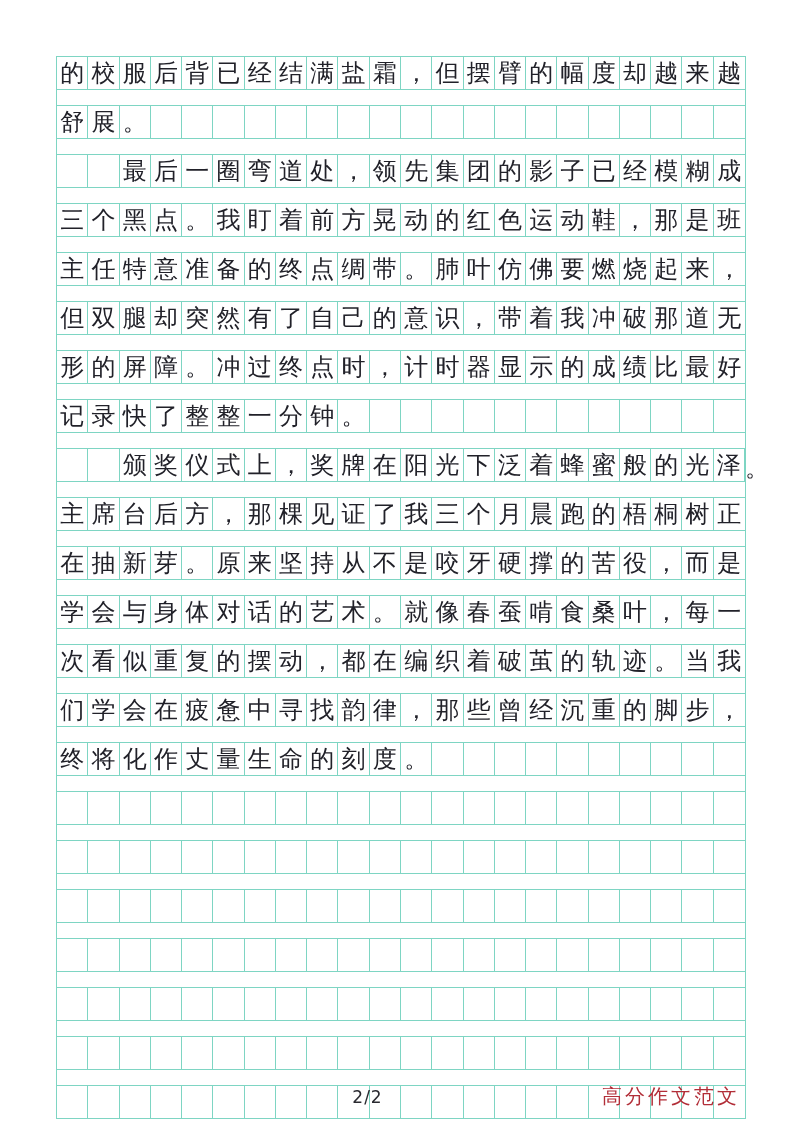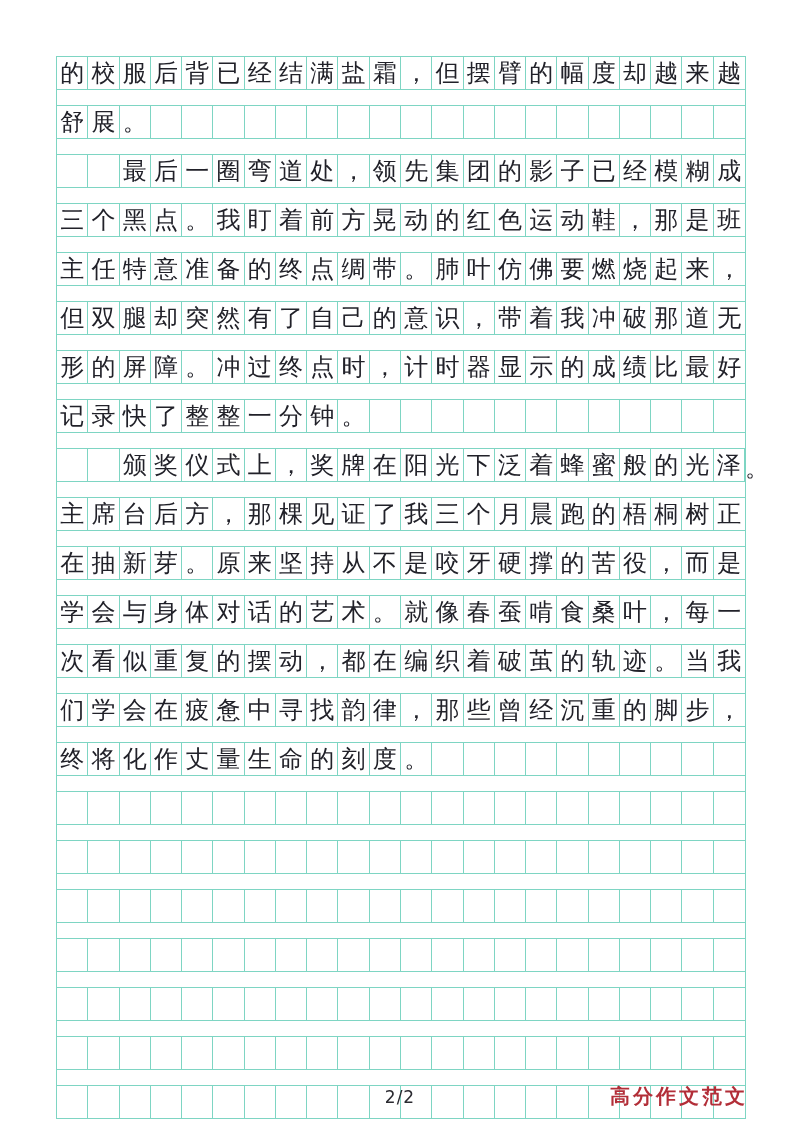--- a/index.html
+++ b/index.html
@@ -57,32 +57,32 @@
     right: -24px;
     bottom: 1px;
     font-size: 24px;
     line-height: 1;
     color: var(--ink);
   }
   .page-number {
     position: absolute;
     top: 1087px;
     left: 0;
-    width: 800px;
+    width: 735px;
     text-align: center;
     font-size: 17px;
     letter-spacing: 1px;
     color: #2a2a30;
   }
   .watermark {
     position: absolute;
     top: 1083px;
-    right: 52px;
+    right: 60px;
     font-size: 20px;
-    font-weight: bold;
+    font-weight: normal;
     letter-spacing: 3px;
     color: var(--wm);
   }
 </style>
 </head>
 <body>
 
 <div class="page">
   <div class="sheet" id="sheet">
       <div class="char-row">

